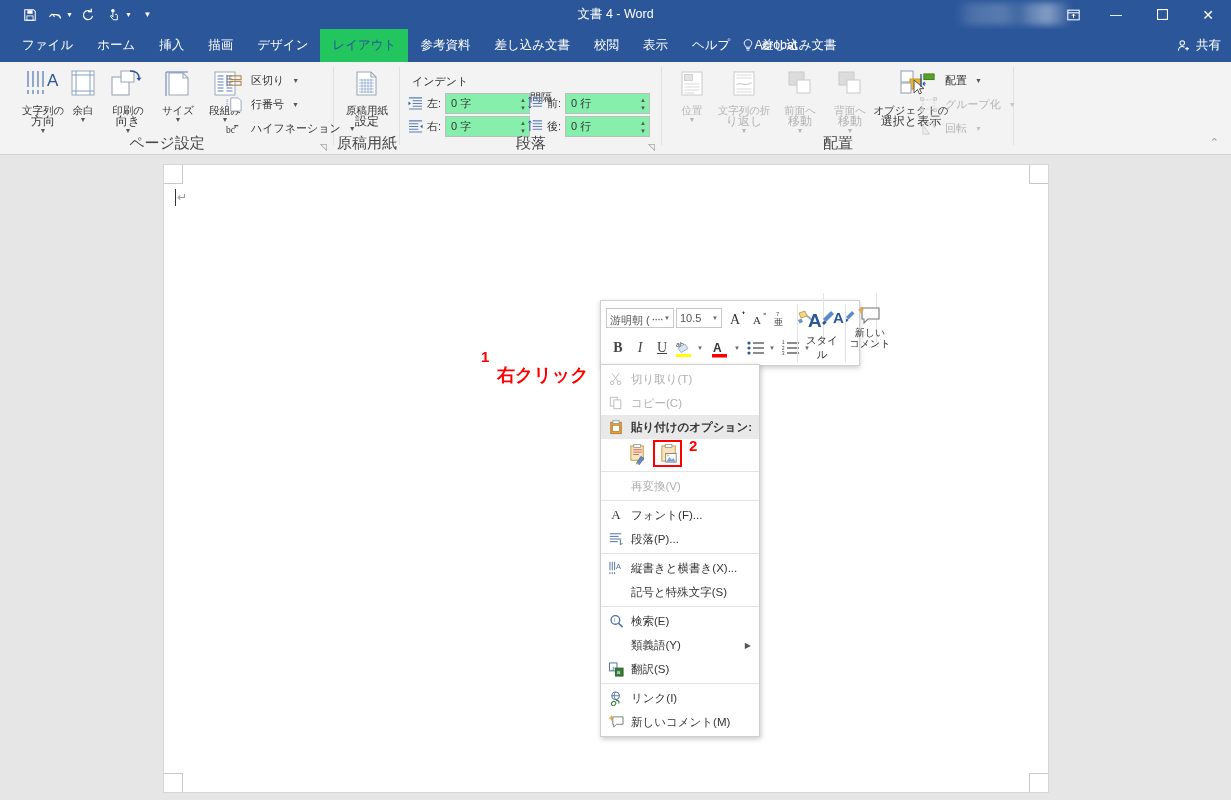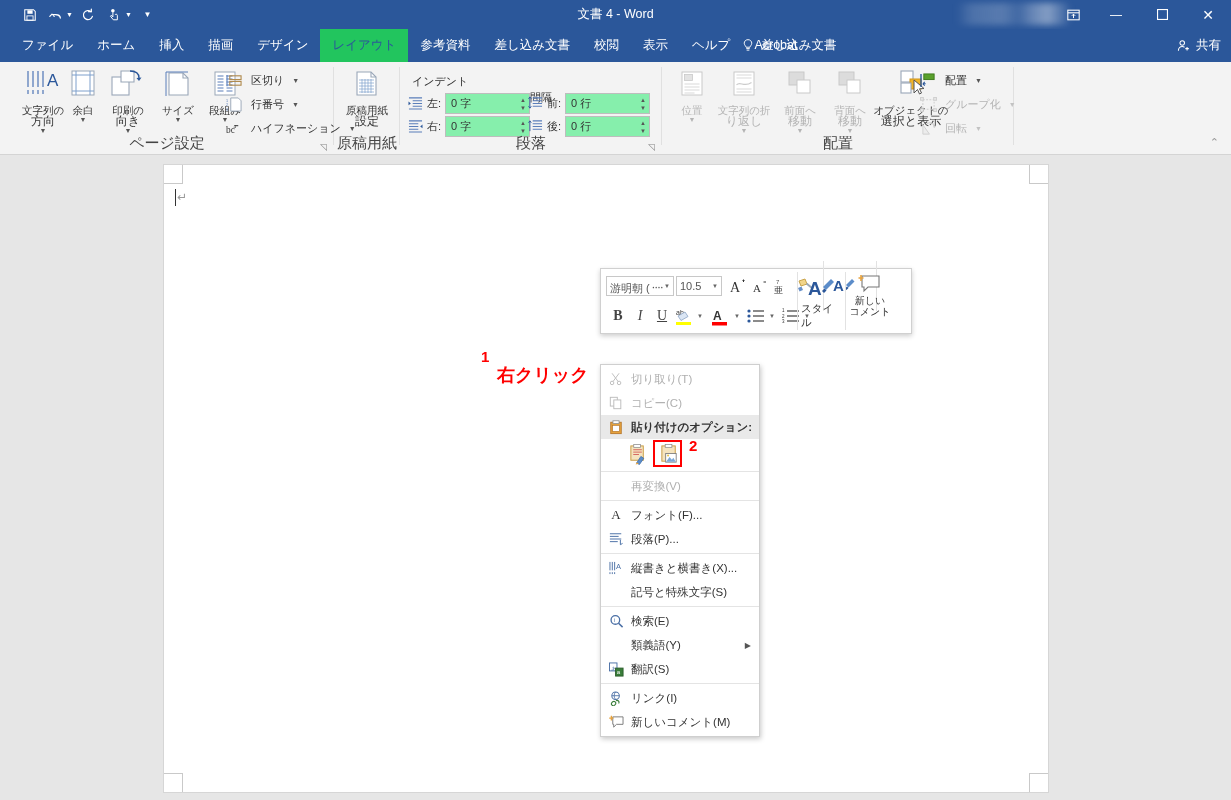--- a/index.html
+++ b/index.html
@@ -153,23 +153,24 @@
   
   .anno { position: absolute; color: #ff0000; font-weight: bold; }
   .anno-num { font-size: 15px; }
   .anno-txt { font-size: 18px; }
   .redbox {
     position: absolute; border: 2px solid #ff0000;
   }
 
   
   .minibar {
-    position: absolute; left: 600px; top: 268px; width: 312px; height: 66px;
+    position: absolute; left: 600px; top: 300px; width: 260px; height: 66px;
     background: #ffffff; border: 1px solid #d0d0d0;
     box-shadow: 0 2px 5px rgba(0,0,0,0.20);
+    text-align: center;
   }
   .mb-row { position: absolute; left: 0; width: 292px; display: flex; align-items: center; }
   .mb-row.r1 { top: 3px; height: 28px; }
   .mb-row.r2 { top: 32px; height: 30px; }
   .mb-field {
     height: 20px; border: 1px solid #c8c8c8; background: #fff;
     display: flex; align-items: center; position: relative;
   }
   .mb-field .v { font-size: 11px; color: #555; padding: 0 3px; white-space: nowrap; overflow: hidden; }
   .mb-field .c { position: absolute; right: 3px; font-size: 6px; color: #666; }

